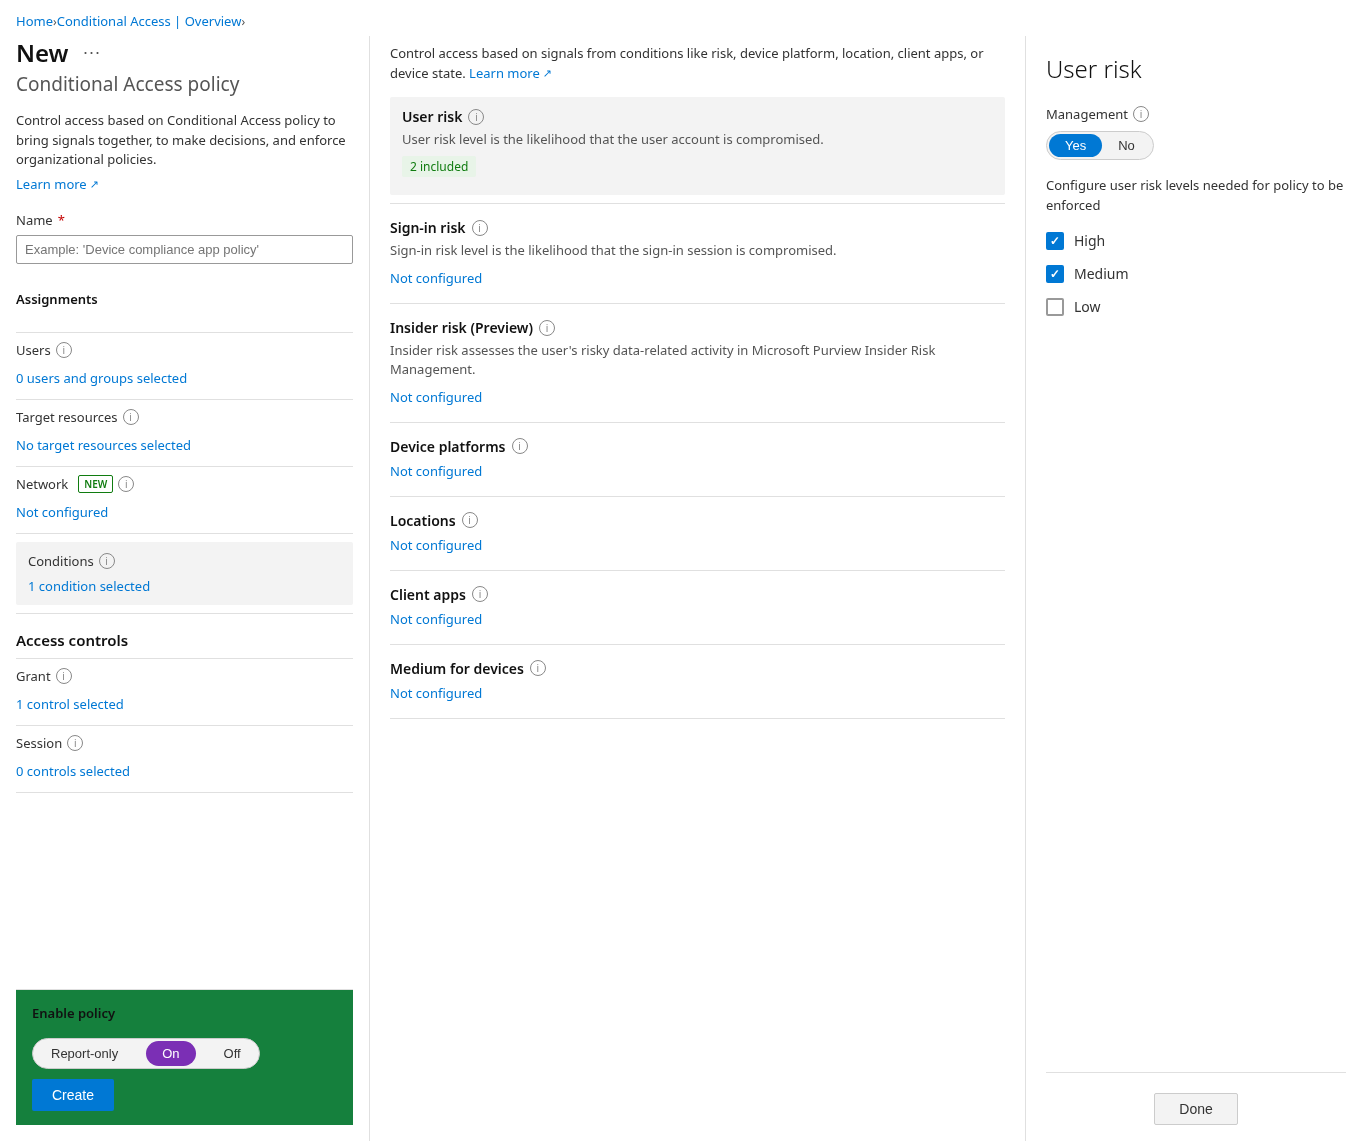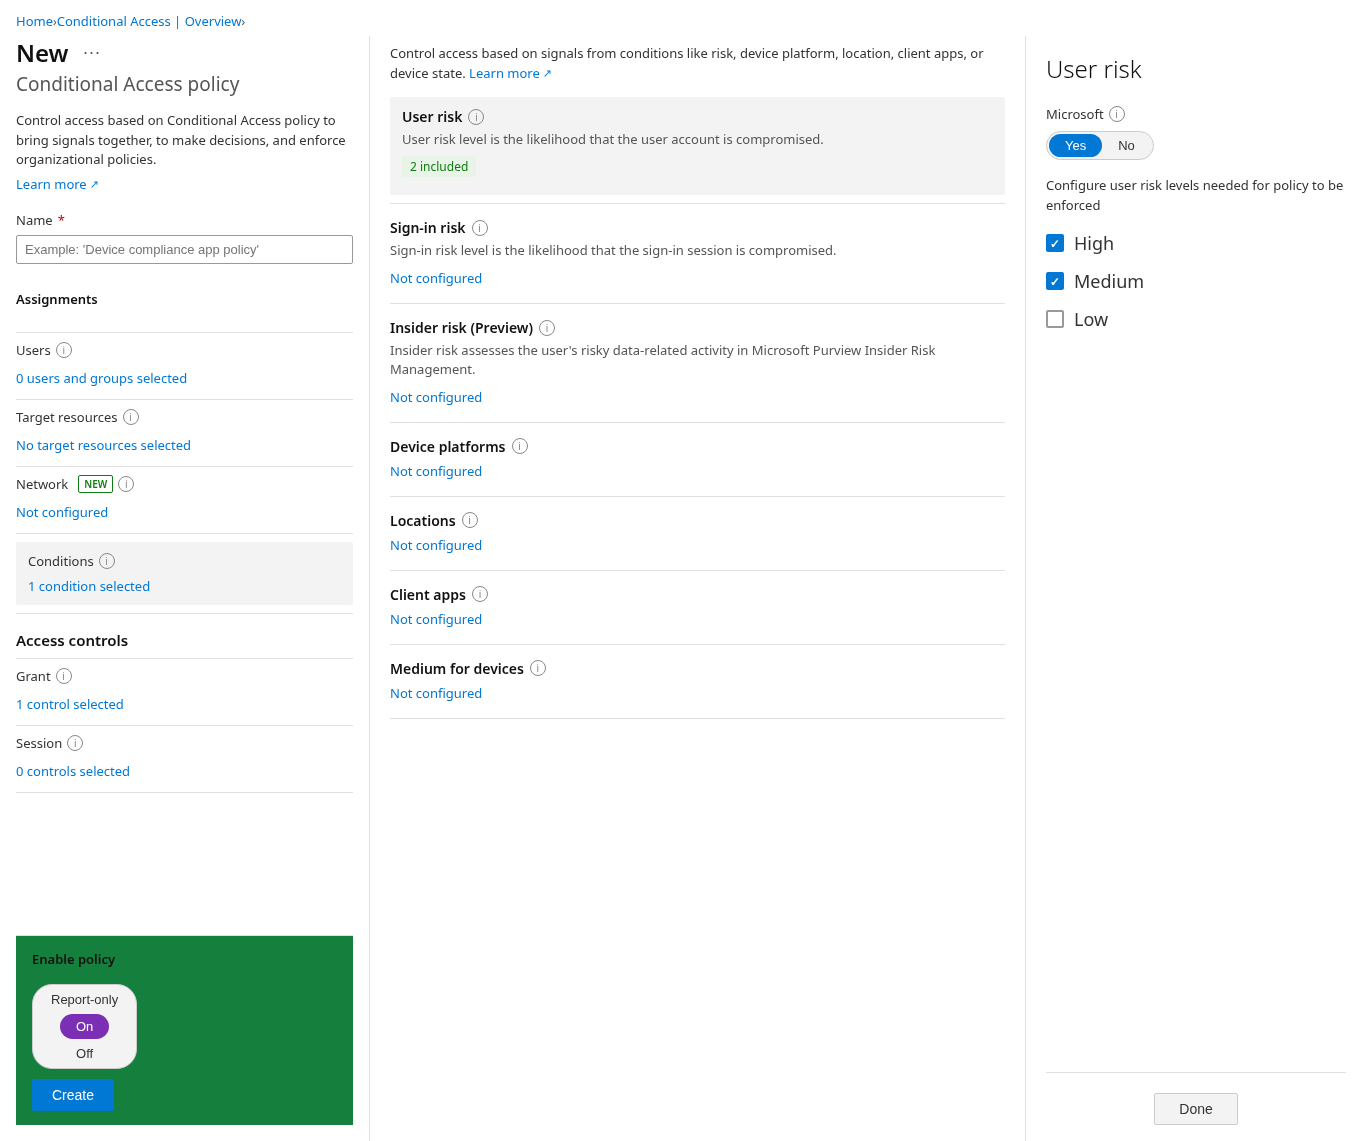--- a/index.html
+++ b/index.html
@@ -37,21 +37,21 @@
 
     .condition-row { display: flex; align-items: center; gap: 5px; }
     .condition-selected-box { background: #f3f3f3; border-radius: 2px; padding: 10px 12px; margin-bottom: 2px; }
     .condition-selected-text { color: #0078d4; font-size: 13px; cursor: pointer; }
 
     .section-header { font-size: 15px; font-weight: 600; color: #111; margin-top: 16px; margin-bottom: 6px; }
 
     
     .bottom-bar { border-top: 1px solid #e0e0e0; padding: 14px 16px; background: #15803d; display: flex; flex-direction: column; gap: 10px; }
     .enable-label { font-size: 13px; font-weight: 600; color: #111; margin-bottom: 6px; }
-    .toggle-group { display: flex; align-items: center; gap: 2px; background: #f3f3f3; border: 1px solid #ccc; border-radius: 20px; padding: 2px; width: fit-content; flex-direction: column; }
+    .toggle-group { display: flex; align-items: center; gap: 12px; background: #f3f3f3; border: 1px solid #ccc; border-radius: 20px; padding: 2px; width: fit-content; }
     .toggle-option { padding: 5px 16px; border-radius: 16px; font-size: 13px; cursor: pointer; border: none; background: transparent; color: #333; }
     .toggle-option.active-on { background: #7b2fb5; color: #fff; border-radius: 16px; }
     .create-btn { background: #0078d4; color: #fff; border: none; border-radius: 2px; padding: 8px 20px; font-size: 14px; font-weight: 500; cursor: pointer; width: fit-content; }
 
     
     .middle-panel { flex: 1; padding: 0 20px 16px; border-right: 1px solid #e0e0e0; overflow-y: auto; }
     .mid-description { font-size: 13px; color: #333; line-height: 1.5; margin-bottom: 8px; }
     .mid-learn-more { color: #0078d4; font-size: 13px; text-decoration: none; display: inline-flex; align-items: center; gap: 3px; cursor: pointer; }
 
     .condition-section { margin-top: 14px; }
@@ -70,21 +70,21 @@
     .configure-label { font-size: 13px; color: #333; display: flex; align-items: center; gap: 5px; margin-bottom: 8px; }
     .yes-no-toggle { display: flex; background: #f3f3f3; border: 1px solid #ccc; border-radius: 20px; padding: 2px; width: fit-content; margin-bottom: 16px; }
     .yn-option { padding: 4px 16px; border-radius: 16px; font-size: 13px; cursor: pointer; border: none; background: transparent; color: #333; }
     .yn-option.active-yes { background: #0078d4; color: #fff; border-radius: 16px; }
     .configure-desc { font-size: 13px; color: #333; line-height: 1.5; margin-bottom: 16px; }
     .checkbox-row { display: flex; align-items: center; gap: 10px; margin-bottom: 14px; cursor: pointer; }
     .checkbox-box { width: 18px; height: 18px; border-radius: 2px; display: flex; align-items: center; justify-content: center; flex-shrink: 0; }
     .checkbox-box.checked { background: #0078d4; border: 2px solid #0078d4; }
     .checkbox-box.unchecked { background: #fff; border: 2px solid #999; }
     .checkbox-checkmark { color: #fff; font-size: 12px; font-weight: 700; }
-    .checkbox-label { font-size: 18px; color: #333; }
+    .checkbox-label { font-size: 14px; color: #333; }
 
     .done-btn-row { margin-top: auto; padding-top: 20px; display: flex; justify-content: center; border-top: 1px solid #e0e0e0; }
     .done-btn { background: #f3f3f3; color: #333; border: 1px solid #ccc; border-radius: 2px; padding: 7px 24px; font-size: 14px; cursor: pointer; }
 
     .left-content { flex: 1; }
     .left-panel-wrapper { display: flex; flex-direction: column; height: 100%; }
   </style>
 </head>
 <body>
 
@@ -260,21 +260,21 @@
       </div>
       <a class="condition-value not-configured">Not configured</a>
     </div>
     <div class="divider"></div>
   </div>
 
   <div class="right-panel">
     <h1 class="right-title">User risk</h1>
 
     <div class="configure-label">
-      <span>Microsoft</span>
+      <span>Management</span>
       <span class="info-icon">i</span>
     </div>
 
     <div class="yes-no-toggle">
       <button class="yn-option active-yes">Yes</button>
       <button class="yn-option">No</button>
     </div>
 
     <p class="configure-desc">Configure user risk levels needed for policy to be enforced</p>
 

